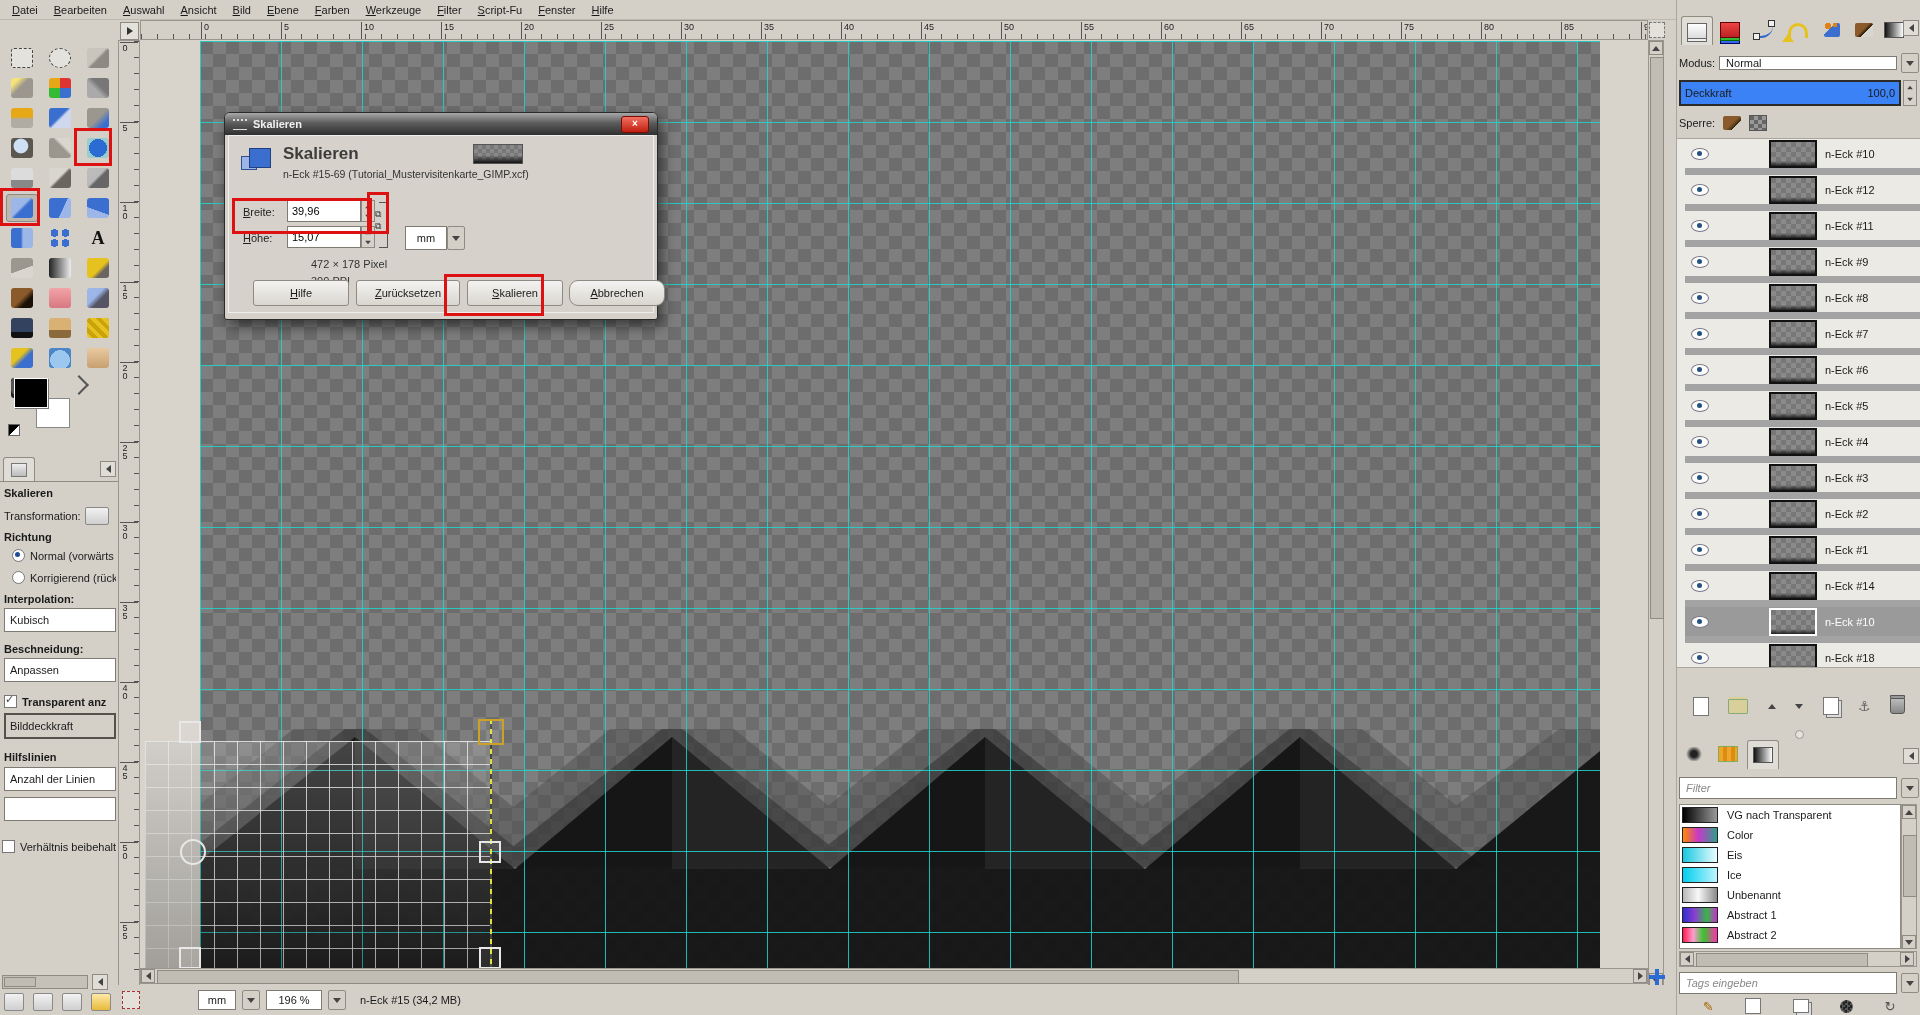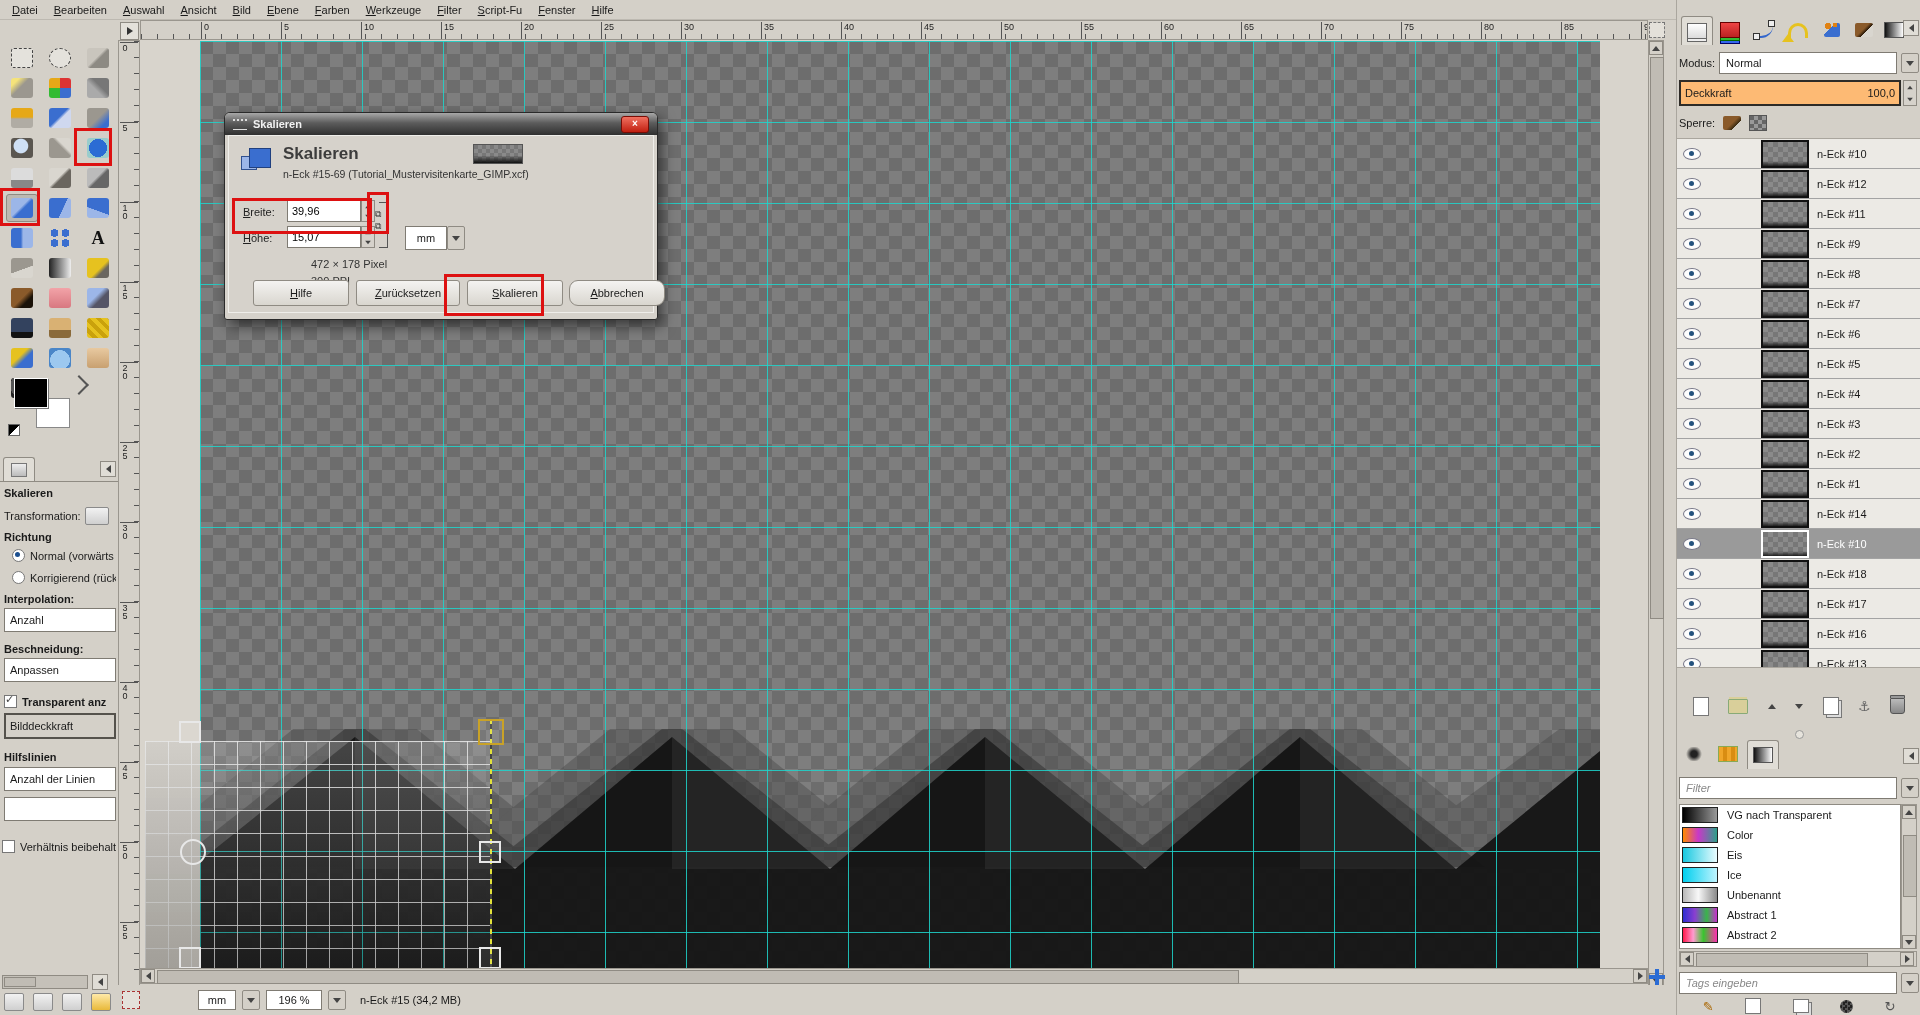--- a/index.html
+++ b/index.html
@@ -138,29 +138,29 @@
   .path-ico::before{left:-2px;bottom:-4px;}.path-ico::after{right:-2px;top:-2px;}
   .undo-ico{width:14px;height:12px;border:3px solid #e6c21f;border-bottom:none;border-radius:10px 10px 0 0;position:relative;}
   .undo-ico::after{content:"";position:absolute;left:-7px;top:6px;border-top:6px solid transparent;border-bottom:6px solid transparent;border-right:8px solid #e6c21f;transform:rotate(90deg);}
   .pointer-ico{width:16px;height:14px;background:radial-gradient(circle at 4px 3px,#e08214 3px,transparent 3px),radial-gradient(circle at 11px 2px,#e08214 2.5px,transparent 2.5px),linear-gradient(135deg,transparent 40%,#3a6ecf 40%);border-radius:2px;}
   .brush-ico{width:18px;height:14px;background:linear-gradient(135deg,#8a5a2a 45%,#2b1a08 60%,#d9d6cf 61%);border-radius:2px;}
   .grad-ico{width:18px;height:14px;background:linear-gradient(90deg,#111,#fefefe);border:1px solid #555;}
   .pattern-ico{width:18px;height:14px;background:repeating-linear-gradient(90deg,#f0a62a 0 4px,#d98d12 4px 8px);border:1px solid #8a5;}
   .collapse-btn{width:14px;height:14px;border:1px solid #8f8b83;background:#e0ddd6;display:flex;align-items:center;justify-content:center;}
 
   .modus-row{left:2px;top:50px;width:240px;height:26px;display:flex;align-items:center;gap:4px;}
-  .modus-sel{flex:1;height:22px;}
-  .deck-slider{left:2px;top:80px;width:222px;height:26px;border:2px solid #2d2b27;background:#fdba74;box-sizing:border-box;display:flex;align-items:center;justify-content:space-between;padding:0 4px;}
+  .modus-sel{flex:1;height:14px;}
+  .deck-slider{left:2px;top:80px;width:222px;height:26px;border:2px solid #2d2b27;background:#3b82f6;box-sizing:border-box;display:flex;align-items:center;justify-content:space-between;padding:0 4px;}
   .deck-spin{left:226px;top:80px;width:14px;height:26px;}
   .sperre-row{left:2px;top:112px;width:240px;height:22px;display:flex;align-items:center;gap:8px;}
   .lock-brush{width:18px;height:14px;background:linear-gradient(135deg,#8a5a2a 50%,#3a2a10 70%,transparent 71%);border-radius:2px;}
   .lock-alpha{width:16px;height:14px;background:repeating-conic-gradient(#999 0% 25%,#666 0% 50%) 0 0/8px 8px;border:1px solid #555;}
 
   #layers-list{left:0;top:138px;width:244px;height:528px;background:#eceae5;overflow:hidden;border-top:1px solid #aaa69e;border-bottom:1px solid #aaa69e;}
-  .layer-row{height:29px;display:flex;align-items:center;border-bottom:1px solid #a3a3a3;}
+  .layer-row{height:29px;display:flex;align-items:center;border-bottom:7px solid #a3a3a3;margin-left:8px;}
   .layer-row.selected{background:#9a9a9a;color:#fff;}
   .eye{width:16px;height:10px;margin-left:6px;background:#fdfdfd;border:1px solid #778;border-radius:50%;position:relative;}
   .eye::after{content:"";position:absolute;left:5px;top:2px;width:5px;height:5px;border-radius:50%;background:#24527e;}
   .lthumb{width:44px;height:24px;margin-left:60px;border:2px solid #111;box-sizing:content-box;
           background:repeating-conic-gradient(#8a8a8a 0% 25%,#777 0% 50%) 0 0/10px 10px;position:relative;}
   .layer-row.selected .lthumb{border-color:#fff;}
   .lthumb::after{content:"";position:absolute;left:0;bottom:0;width:100%;height:5px;background:linear-gradient(rgba(0,0,0,0),rgba(0,0,0,.75));}
   .lname{margin-left:8px;}
   #layer-btns{left:0;top:692px;width:244px;height:28px;display:flex;align-items:center;justify-content:space-around;padding:0 6px;box-sizing:border-box;}
   .pg{width:14px;height:17px;background:#fff;border:1px solid #777;}
@@ -315,21 +315,21 @@
   <div class="abs to-row bold" style="top:32px;">Skalieren</div>
   <div class="abs to-row" style="top:52px;display:flex;align-items:center;gap:4px;">
     <span>Transformation:</span>
     <span class="dockicon" style="width:22px;"></span>
   </div>
   <div class="abs to-row bold" style="top:76px;">Richtung</div>
   <div class="abs to-row" style="top:94px;left:12px;white-space:nowrap;overflow:hidden;width:104px;"><span class="radio sel"></span><span>Normal (vorwärts</span></div>
   <div class="abs to-row" style="top:116px;left:12px;white-space:nowrap;overflow:hidden;width:104px;"><span class="radio"></span><span>Korrigierend (rück</span></div>
   <div class="abs to-row bold" style="top:138px;">Interpolation:</div>
   <div class="abs to-row fieldbox" style="top:153px;">
-      <span>Anzahl</span>
+      <span>Kubisch</span>
     </div>
   <div class="abs to-row bold" style="top:188px;">Beschneidung:</div>
   <div class="abs to-row fieldbox" style="top:203px;">
       <span>Anpassen</span>
     </div>
   <div class="abs to-row" style="top:240px;white-space:nowrap;overflow:hidden;font-weight:bold;"><span class="checkbox on"></span><span>Transparent anz</span></div>
   <div class="abs to-row framebox" style="top:258px;">
       <span>Bilddeckkraft</span>
     </div>
   <div class="abs to-row bold" style="top:296px;">Hilfslinien</div>

